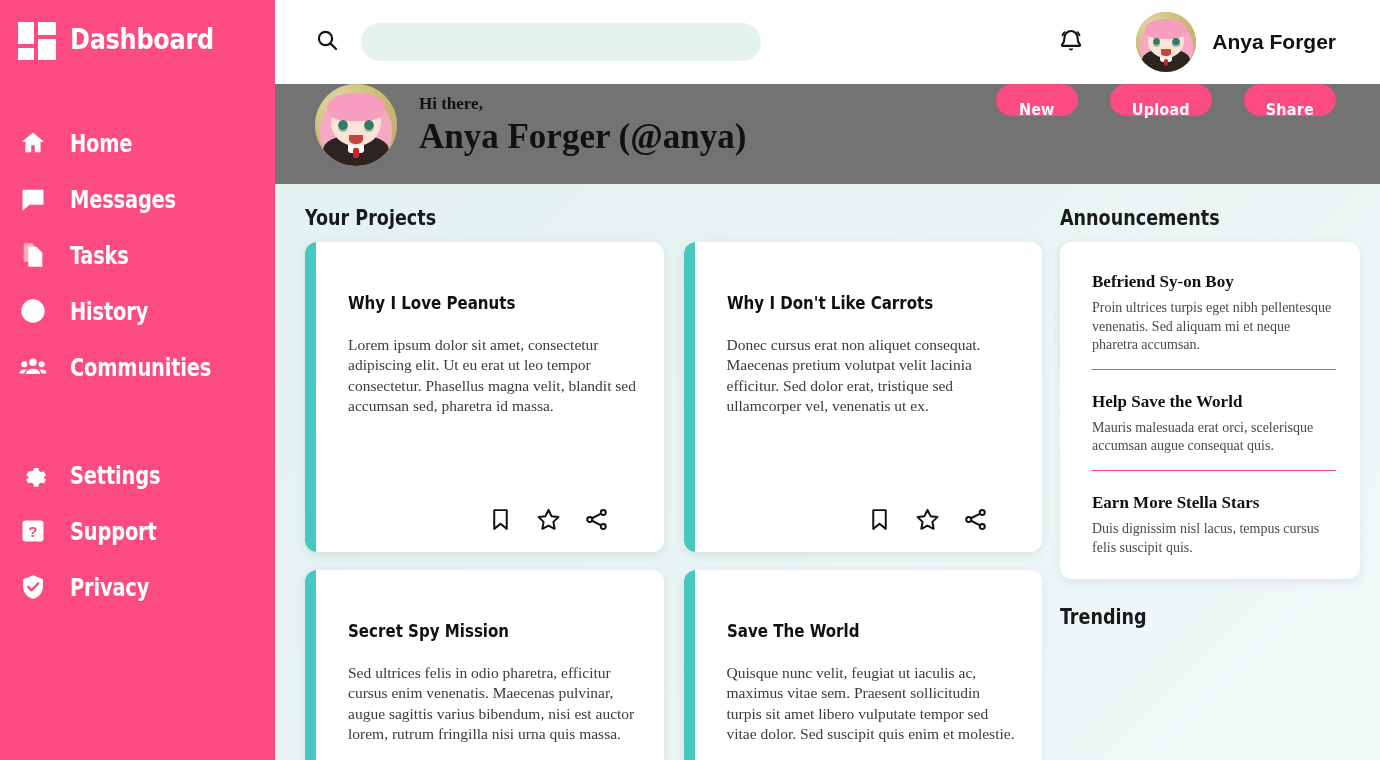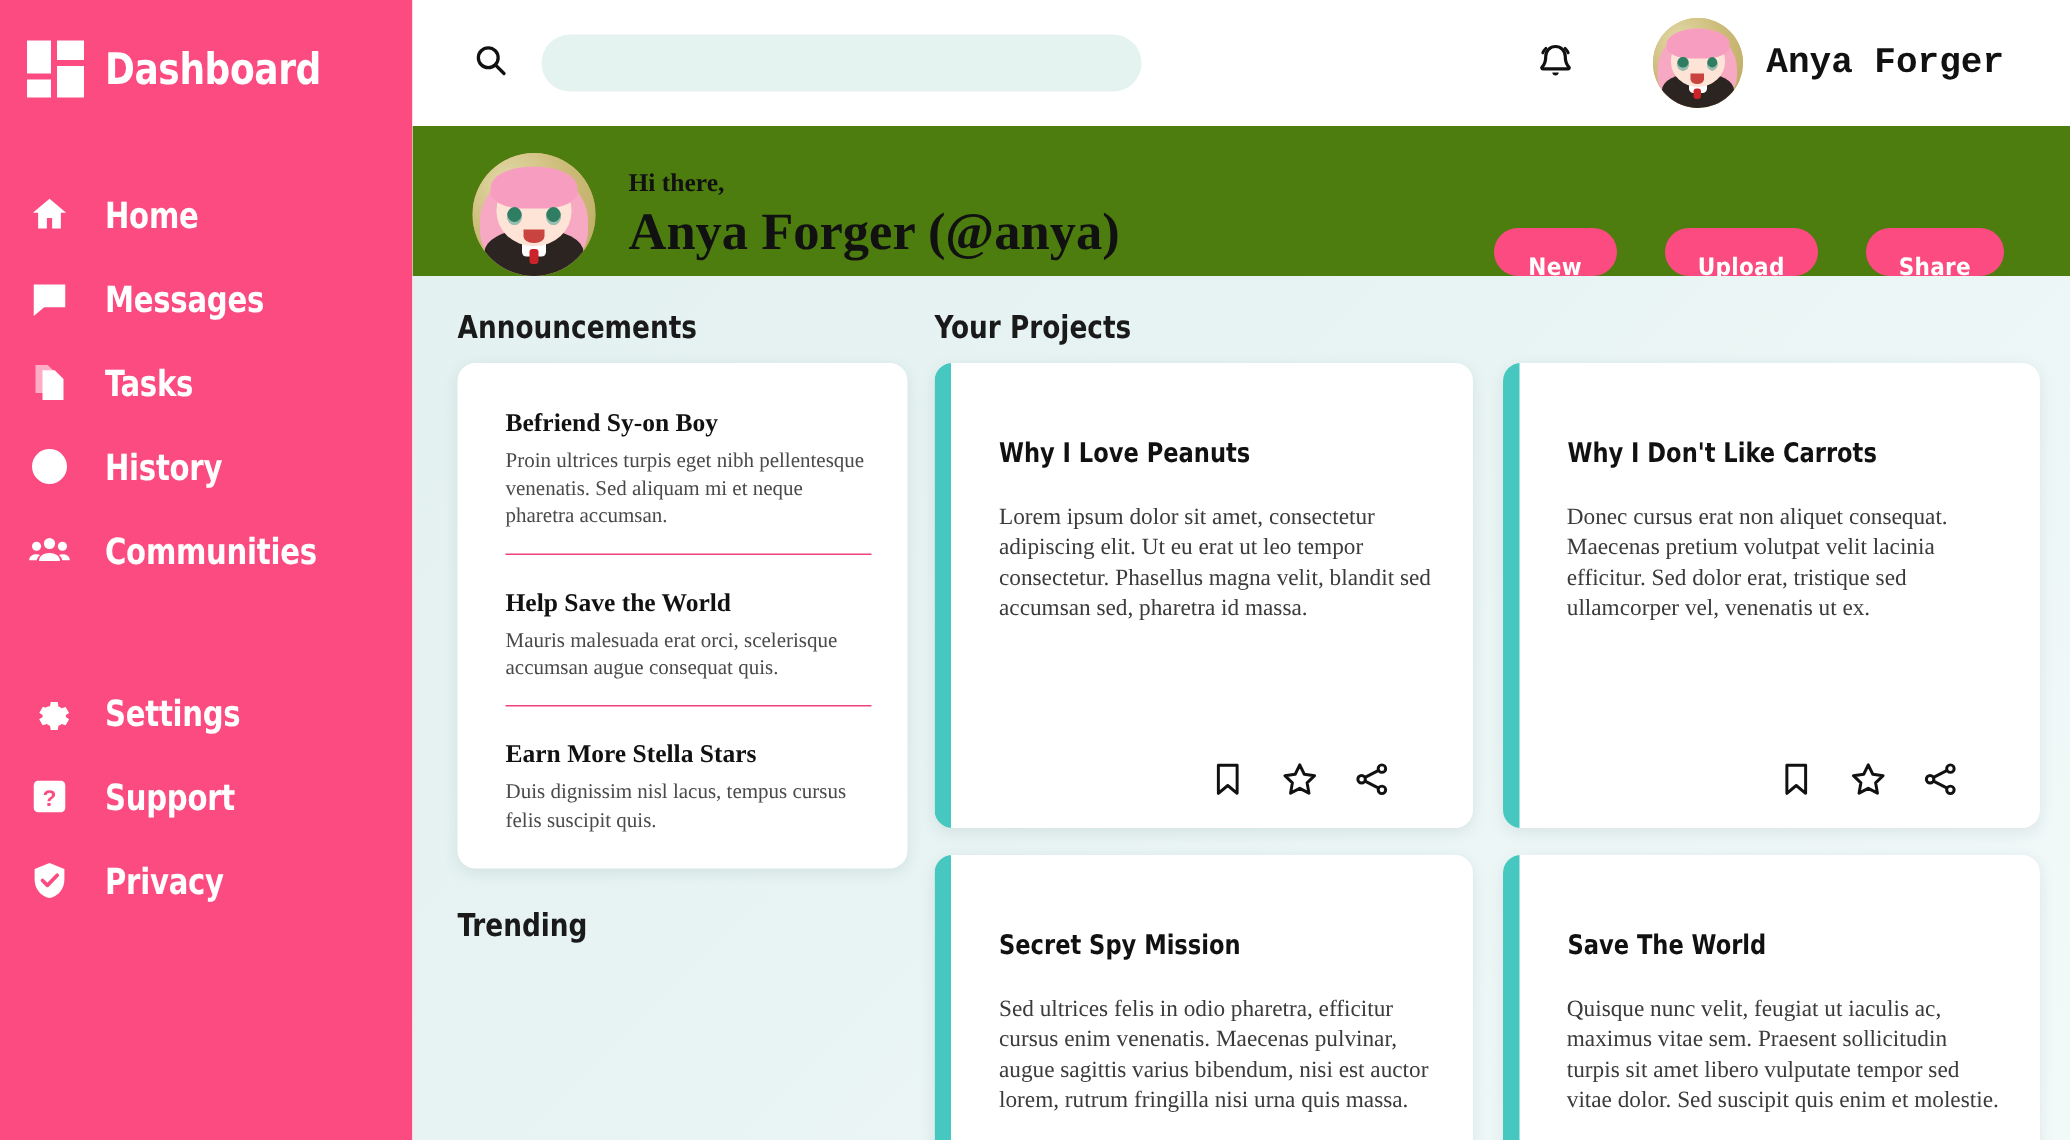--- a/index.html
+++ b/index.html
@@ -12,21 +12,21 @@
 
   
   #sidebar {
     width: 275px; height: 760px;
     background: #fb4b81;
     flex: 0 0 275px;
     position: relative;
     overflow: hidden;
   }
   .brand {
-    display: flex; align-items: center; gap: 14px;
+    display: flex; align-items: flex-start; gap: 14px;
     padding: 22px 16px 0 18px;
     height: 70px;
   }
   .brand-logo { width: 38px; height: 38px; position: relative; flex: 0 0 38px; }
   .brand-logo i { position: absolute; background: #fff; display: block; }
   .brand-logo i.a { left: 0;    top: 0;   width: 16px; height: 22px; }
   .brand-logo i.b { left: 20px; top: 0;   width: 18px; height: 13px; }
   .brand-logo i.c { left: 0;    top: 26px;width: 16px; height: 12px; }
   .brand-logo i.d { left: 20px; top: 17px;width: 18px; height: 21px; }
   .brand-title {
@@ -75,22 +75,22 @@
     background: #e4f2f0; border: none; border-radius: 19px;
     padding: 0 18px; font-size: 15px; color: #333;
     font-family: "Liberation Sans", sans-serif;
     outline: none;
   }
   .topbar-spacer { flex: 1 1 auto; }
   .bell-btn { width: 34px; height: 34px; display:flex; align-items:center; justify-content:center; cursor:pointer; margin-right: 48px;}
   .bell-btn svg { width: 30px; height: 30px; fill: #111; }
   .user-chip { display: flex; align-items: center; gap: 16px; cursor: pointer; }
   .user-name {
-    font-family: Liberation Mono, monospace;
-    font-size: 24px; font-weight: 700; color: #111;
+    font-family: Liberation Sans, sans-serif;
+    font-size: 21px; font-weight: 700; color: #111;
     white-space: nowrap;
   }
 
   
   .avatar { border-radius: 50%; overflow: hidden; position: relative;
             background: #c8b36a; flex: 0 0 auto; }
   .avatar .bg { position:absolute; inset:0; background:
        radial-gradient(circle at 30% 25%, #e2d9a8 0%, #cdbc79 45%, #b9a65e 100%); }
   .avatar .hair-back { position:absolute; left:6%; top:16%; width:88%; height:82%;
        background:#f7a9c4; border-radius:48% 48% 42% 42%; }
@@ -107,22 +107,22 @@
   .avatar .eye { position:absolute; top:44%; width:12%; height:15%;
        background:#2f7d63; border-radius:50%; box-shadow: inset 0 -2px 0 rgba(255,255,255,.5);}
   .avatar .eye.l { left:28%; }
   .avatar .eye.r { right:28%; }
   .avatar .mouth { position:absolute; left:42%; top:62%; width:16%; height:11%;
        background:#c9433f; border-radius:0 0 50% 50%; }
 
   
   #greeting {
     height: 100px; flex: 0 0 100px;
-    background: #4d7c0f;
-    display: flex; align-items: flex-end;
+    background: #737373;
+    display: flex; align-items: flex-start;
     padding: 0 44px 0 40px;
   }
   .greet-left { display: flex; align-items: center; gap: 22px; }
   .greet-text { display: flex; flex-direction: column; gap: 3px; }
   .greet-hi {
     font-family: "Liberation Serif", serif;
     font-size: 17px; font-weight: 700; color: #111;
   }
   .greet-name {
     font-family: "Liberation Serif", serif;
@@ -377,45 +377,20 @@
     </div>
     <div class="greet-spacer"></div>
     <div class="actions">
       <button class="pill-btn">New</button>
       <button class="pill-btn">Upload</button>
       <button class="pill-btn">Share</button>
     </div>
   </section>
 
   <section id="content">
-
-    <div id="right-col">
-      <div class="section-title">Announcements</div>
-
-      <div class="panel">
-        <div class="ann-item">
-          <div class="ann-title">Befriend Sy-on Boy</div>
-          <div class="ann-text">Proin ultrices turpis eget nibh pellentesque venenatis. Sed aliquam mi et neque pharetra accumsan.</div>
-          <hr class="ann-rule">
-        </div>
-        <div class="ann-item">
-          <div class="ann-title">Help Save the World</div>
-          <div class="ann-text">Mauris malesuada erat orci, scelerisque accumsan augue consequat quis.</div>
-          <hr class="ann-rule">
-        </div>
-        <div class="ann-item">
-          <div class="ann-title">Earn More Stella Stars</div>
-          <div class="ann-text">Duis dignissim nisl lacus, tempus cursus felis suscipit quis.</div>
-        </div>
-      </div>
-
-      <div id="trending-wrap">
-        <div class="section-title">Trending</div>
-      </div>
-    </div>
 
     <div id="projects-col">
       <div class="section-title">Your Projects</div>
 
       <div class="projects-grid">
 
         <article class="project-card">
           <div class="card-accent"></div>
           <div class="card-body">
             <div class="card-title">Why I Love Peanuts</div>
@@ -487,14 +462,39 @@
           <div class="card-body">
             <div class="card-title">Save The World</div>
             <div class="card-text">Quisque nunc velit, feugiat ut iaculis ac, maximus vitae sem. Praesent sollicitudin turpis sit amet libero vulputate tempor sed vitae dolor. Sed suscipit quis enim et molestie.</div>
 
           </div>
         </article>
 
       </div>
     </div>
 
+    <div id="right-col">
+      <div class="section-title">Announcements</div>
+
+      <div class="panel">
+        <div class="ann-item">
+          <div class="ann-title">Befriend Sy-on Boy</div>
+          <div class="ann-text">Proin ultrices turpis eget nibh pellentesque venenatis. Sed aliquam mi et neque pharetra accumsan.</div>
+          <hr class="ann-rule">
+        </div>
+        <div class="ann-item">
+          <div class="ann-title">Help Save the World</div>
+          <div class="ann-text">Mauris malesuada erat orci, scelerisque accumsan augue consequat quis.</div>
+          <hr class="ann-rule">
+        </div>
+        <div class="ann-item">
+          <div class="ann-title">Earn More Stella Stars</div>
+          <div class="ann-text">Duis dignissim nisl lacus, tempus cursus felis suscipit quis.</div>
+        </div>
+      </div>
+
+      <div id="trending-wrap">
+        <div class="section-title">Trending</div>
+      </div>
+    </div>
+
   </section>
 </div>
 
 </body></html>

